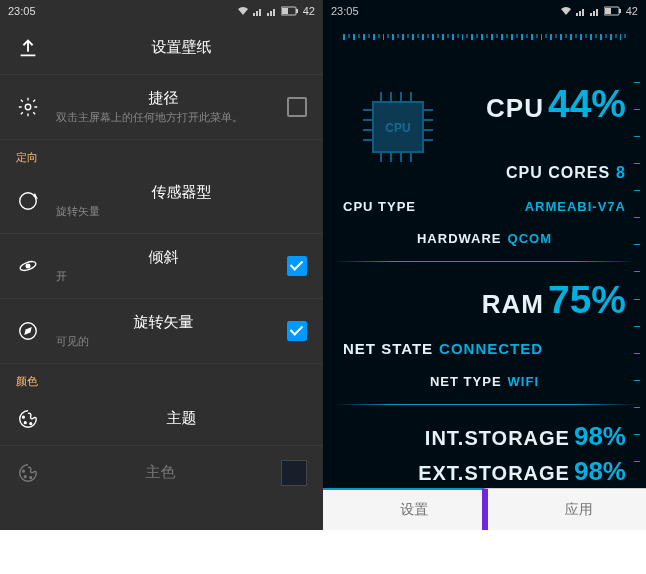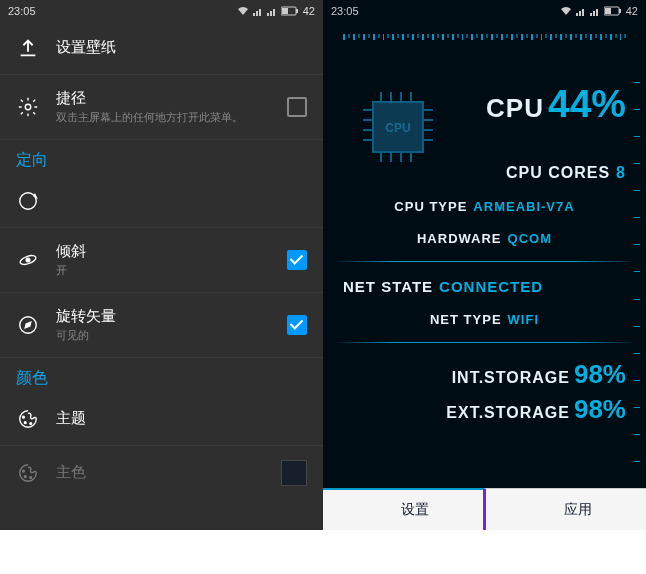--- a/index.html
+++ b/index.html
@@ -12,47 +12,47 @@
 .status-bar { height: 22px; display: flex; align-items: center; justify-content: space-between; padding: 0 8px; font-size: 11px; color: #ddd; }
 .status-icons { display: flex; align-items: center; gap: 4px; }
 .right .status-bar { color: #ccc; }
 
 
 .settings-item { display: flex; align-items: center; padding: 14px 16px; border-bottom: 1px solid #3a3a3a; gap: 16px; }
 .settings-item.no-border { border-bottom: none; }
 .item-icon { width: 24px; height: 24px; flex-shrink: 0; display: flex; align-items: center; justify-content: center; }
 .item-icon svg { width: 22px; height: 22px; }
 .item-text { flex: 1; }
-.item-title { font-size: 15px; color: #fff; margin-bottom: 2px; }
+.item-title { font-size: 15px; color: #fff; margin-bottom: 2px; text-align: center; }
 .item-sub { font-size: 11px; color: #888; }
 .checkbox { width: 20px; height: 20px; border: 2px solid #888; border-radius: 2px; }
 .checkbox.checked { background: #0099ff; border-color: #0099ff; position: relative; }
 .checkbox.checked::after { content: ""; position: absolute; left: 4px; top: 0px; width: 5px; height: 10px; border: solid #fff; border-width: 0 2px 2px 0; transform: rotate(45deg); }
-.section-header { padding: 10px 16px 4px; font-size: 16px; color: #0ea5e9; }
+.section-header { padding: 10px 16px 4px; font-size: 11px; color: #fdba74; }
 .color-swatch { width: 26px; height: 26px; background: #0a1428; border: 1px solid #555; }
 
 
 .hud { position: relative; height: 500px; padding: 10px; }
 .ticks-top { display: flex; gap: 3px; padding: 2px 10px 10px; }
 .tick { width: 2px; height: 6px; background: #0099cc; }
 .tick.short { height: 4px; opacity: .6; }
 .section-line { height: 1px; background: linear-gradient(90deg, transparent, #0099cc 20%, #0099cc 80%, transparent); margin: 14px 0; }
 .stat-row { display: flex; justify-content: flex-end; align-items: baseline; gap: 4px; padding: 2px 10px; }
-.stat-label { font-family: "Arial", sans-serif; font-weight: bold; letter-spacing: 1px; color: #e6f2f7; font-size: 16px; }
+.stat-label { font-family: "Arial", sans-serif; font-weight: bold; letter-spacing: 1px; color: #e6f2f7; font-size: 20px; }
 .stat-value { font-family: "Arial", sans-serif; font-weight: bold; color: #00b0e0; font-size: 26px; }
 .stat-big .stat-label { font-size: 26px; }
 .stat-big .stat-value { font-size: 39px; }
 .info-row { display: flex; justify-content: flex-end; gap: 6px; padding: 1px 10px; font-size: 13px; letter-spacing: 1px; font-weight: bold; margin-top: 15px; }
 .info-label { color: #e6f2f7; }
 .info-value { color: #00b0e0; }
 .cpu-chip { position: absolute; left: 30px; top: 60px; }
 
 .bottom-tabs { position: absolute; bottom: 0; left: 0; right: 0; height: 42px; display: flex; background: #f5f5f5; }
-.tab { flex: 1; display: flex; align-items: center; justify-content: center; font-size: 14px; color: #0f172a; border-top: 1px solid #ccc; padding-left: 24px; }
-.tab + .tab { border-left: 3px solid #6d28d9; }
+.tab { flex: 1; display: flex; align-items: center; justify-content: center; font-size: 14px; color: #737373; border-top: 1px solid #ccc; padding-left: 24px; }
+.tab + .tab { border-left: 6px solid #6d28d9; }
 .tab.active { border-top: 2px solid #0099cc; }
 
 .side-marks { position: absolute; right: 4px; top: 60px; bottom: 60px; width: 8px; display: flex; flex-direction: column; justify-content: space-between; }
 .side-mark { width: 6px; height: 1px; background: #0099cc; }
 </style>
 </head>
 <body>
 
 <div class="phone left">
   <div class="status-bar">
@@ -102,20 +102,24 @@
   </div>
 
   <div class="section-header">定向</div>
 
   <div class="settings-item">
     <div class="item-icon">
       <svg viewBox="0 0 24 24" fill="none" stroke="#fff" stroke-width="1.5">
           <path d="M3 12 A9 9 0 0 1 21 12 M21 12 A9 9 0 0 1 3 12"></path>
           <path d="M18 6 L21 8 L19 4"></path>
         </svg>
+    </div>
+    <div class="item-text">
+      <div class="item-title">传感器型</div>
+      <div class="item-sub">旋转矢量</div>
     </div>
   </div>
 
   <div class="settings-item">
     <div class="item-icon">
       <svg viewBox="0 0 24 24" fill="none" stroke="#fff" stroke-width="1.5">
           <ellipse cx="12" cy="12" rx="9" ry="4" transform="rotate(-20 12 12)"></ellipse>
           <circle cx="12" cy="12" r="2" fill="#fff"></circle>
         </svg>
     </div>
@@ -284,31 +288,35 @@
     <div style="height:30px"></div>
     <div class="stat-row stat-big">
       <span class="stat-label">CPU</span>
       <span class="stat-value">44%</span>
     </div>
     <div style="height:20px"></div>
     <div class="info-row">
       <span class="info-label" style="font-size:16px">CPU CORES</span>
       <span class="info-value" style="font-size:16px">8</span>
     </div>
-    <div class="info-row" style="justify-content:center">
+    <div class="info-row" style="justify-content:space-between">
       <span class="info-label">CPU TYPE</span>
       <span class="info-value">ARMEABI-V7A</span>
     </div>
     <div class="info-row" style="justify-content:center">
       <span class="info-label">HARDWARE</span>
       <span class="info-value">QCOM</span>
     </div>
 
     <div class="section-line"></div>
 
+    <div class="stat-row stat-big">
+      <span class="stat-label">RAM</span>
+      <span class="stat-value">75%</span>
+    </div>
     <div class="info-row" style="justify-content:flex-start;font-size:15px">
       <span class="info-label">NET STATE</span>
       <span class="info-value">CONNECTED</span>
     </div>
     <div class="info-row" style="justify-content:center">
       <span class="info-label">NET TYPE</span>
       <span class="info-value">WIFI</span>
     </div>
 
     <div class="section-line"></div>

